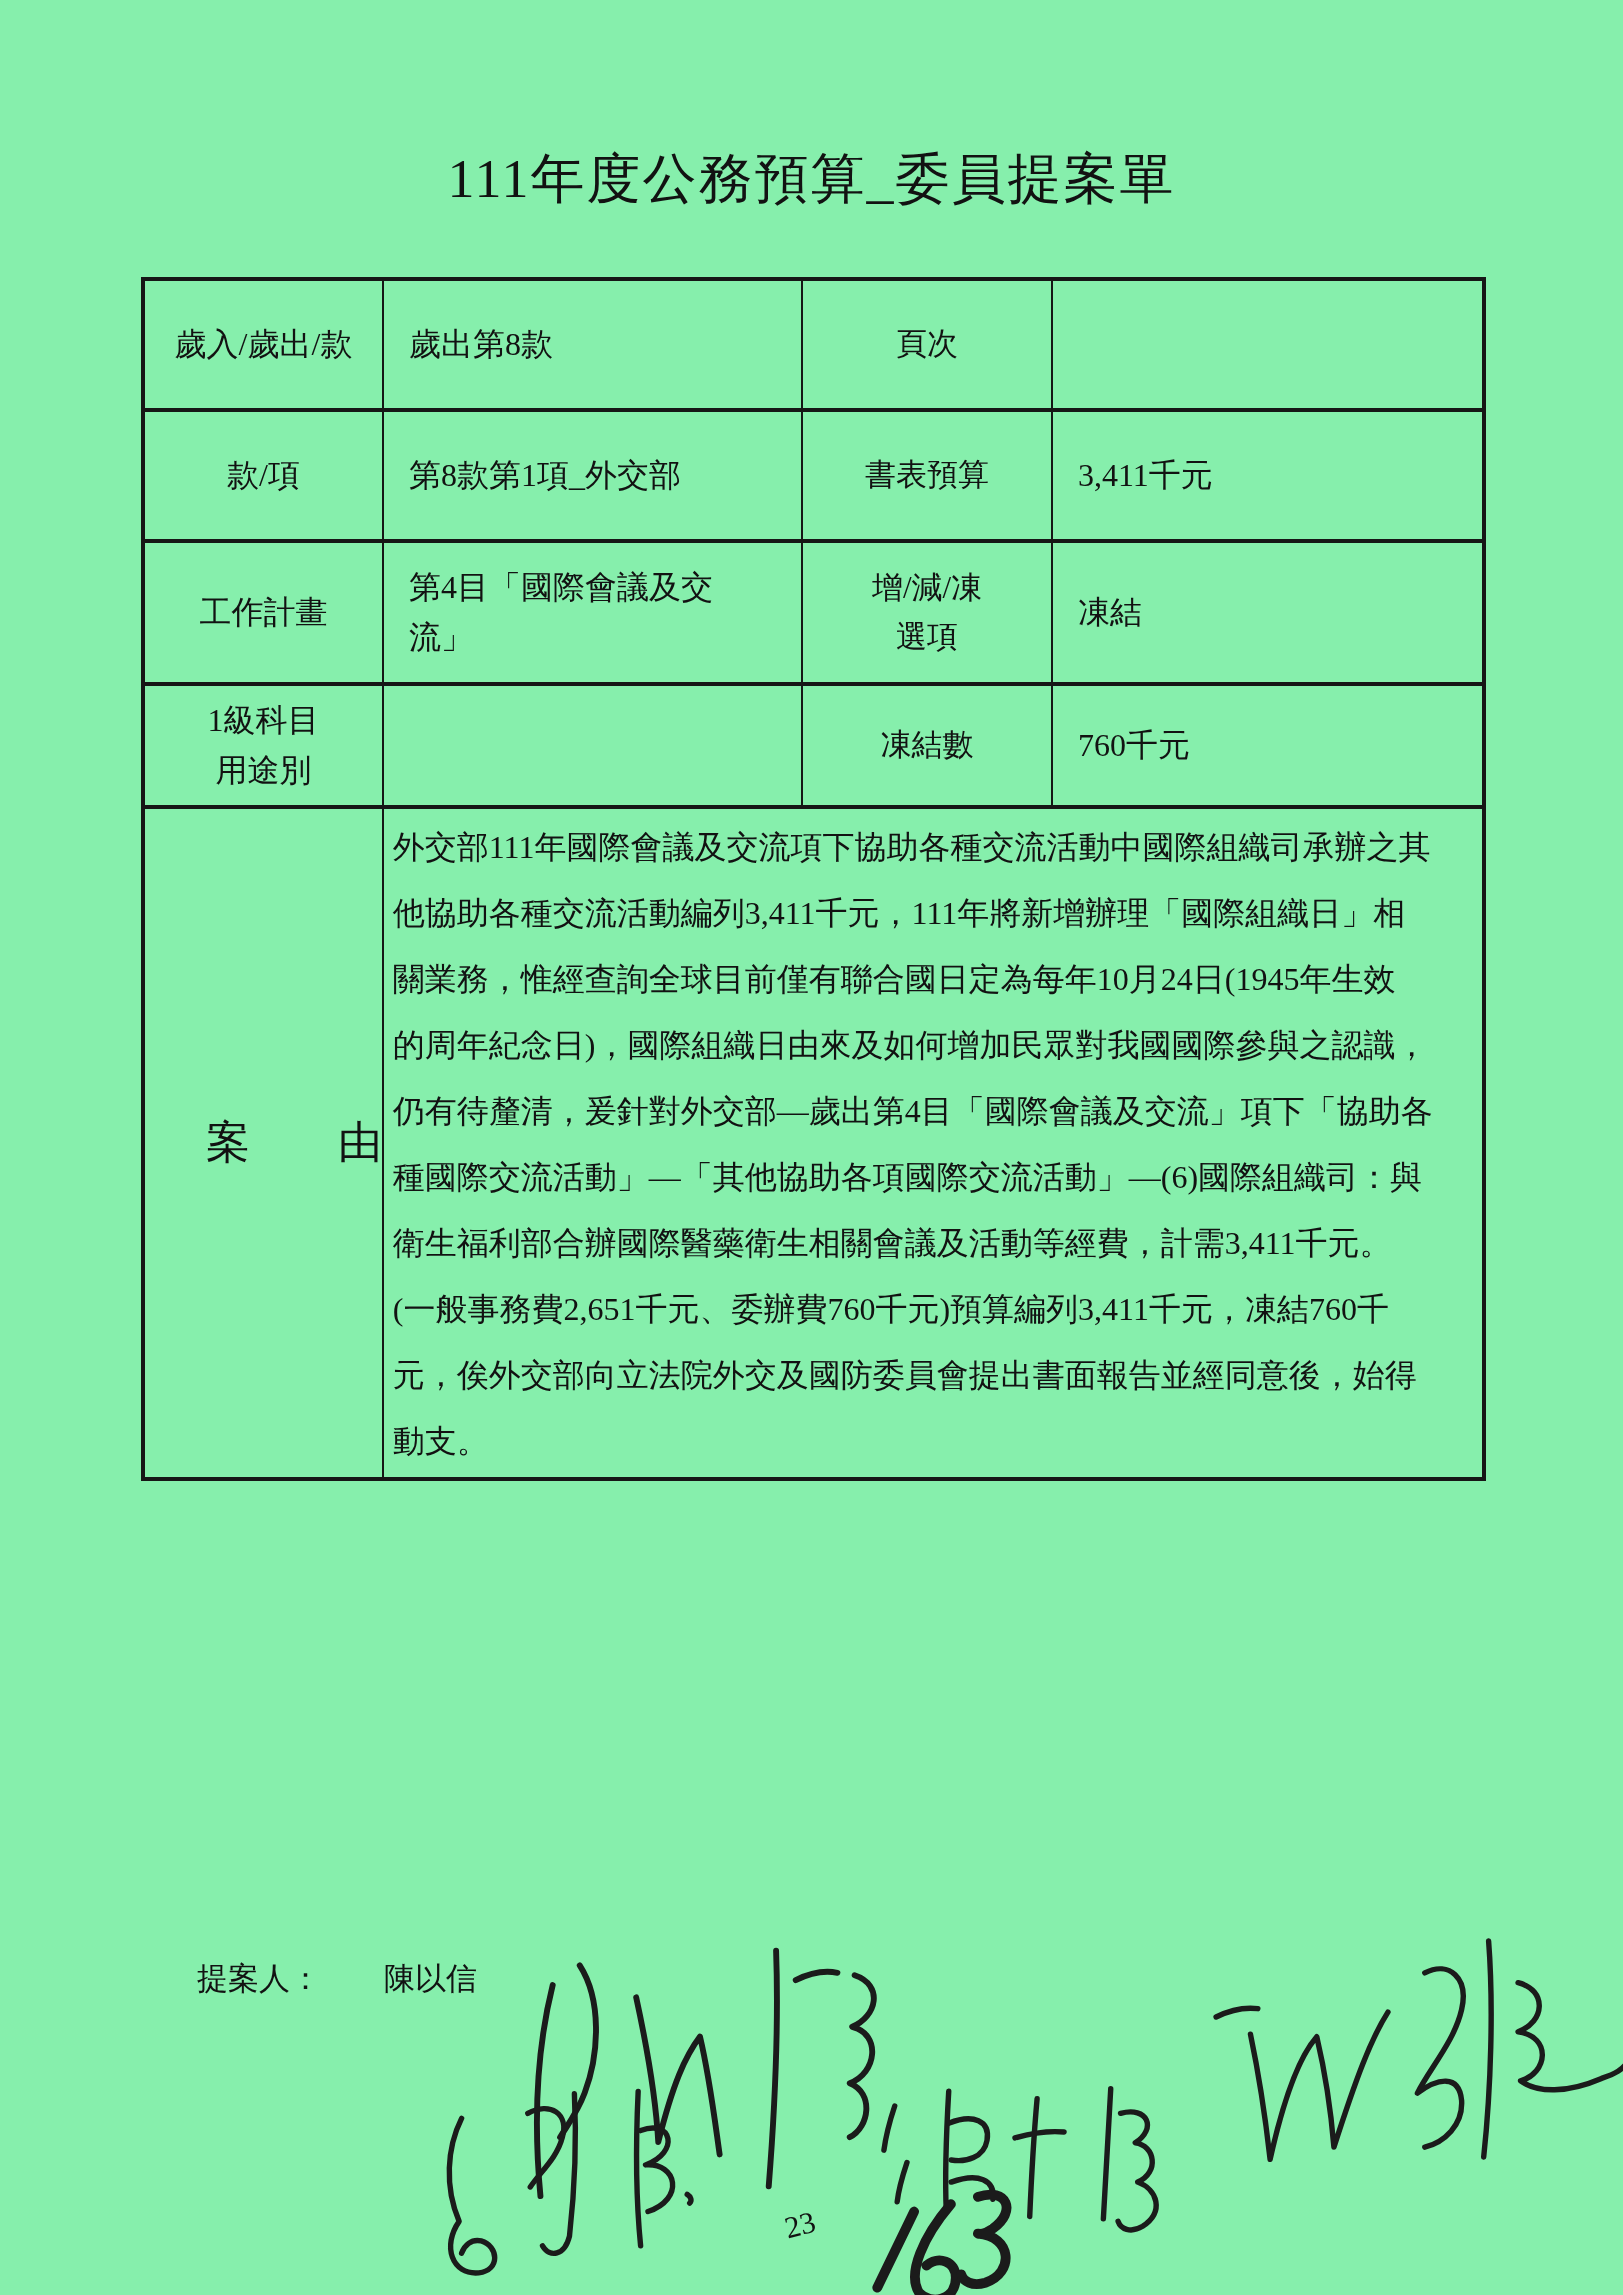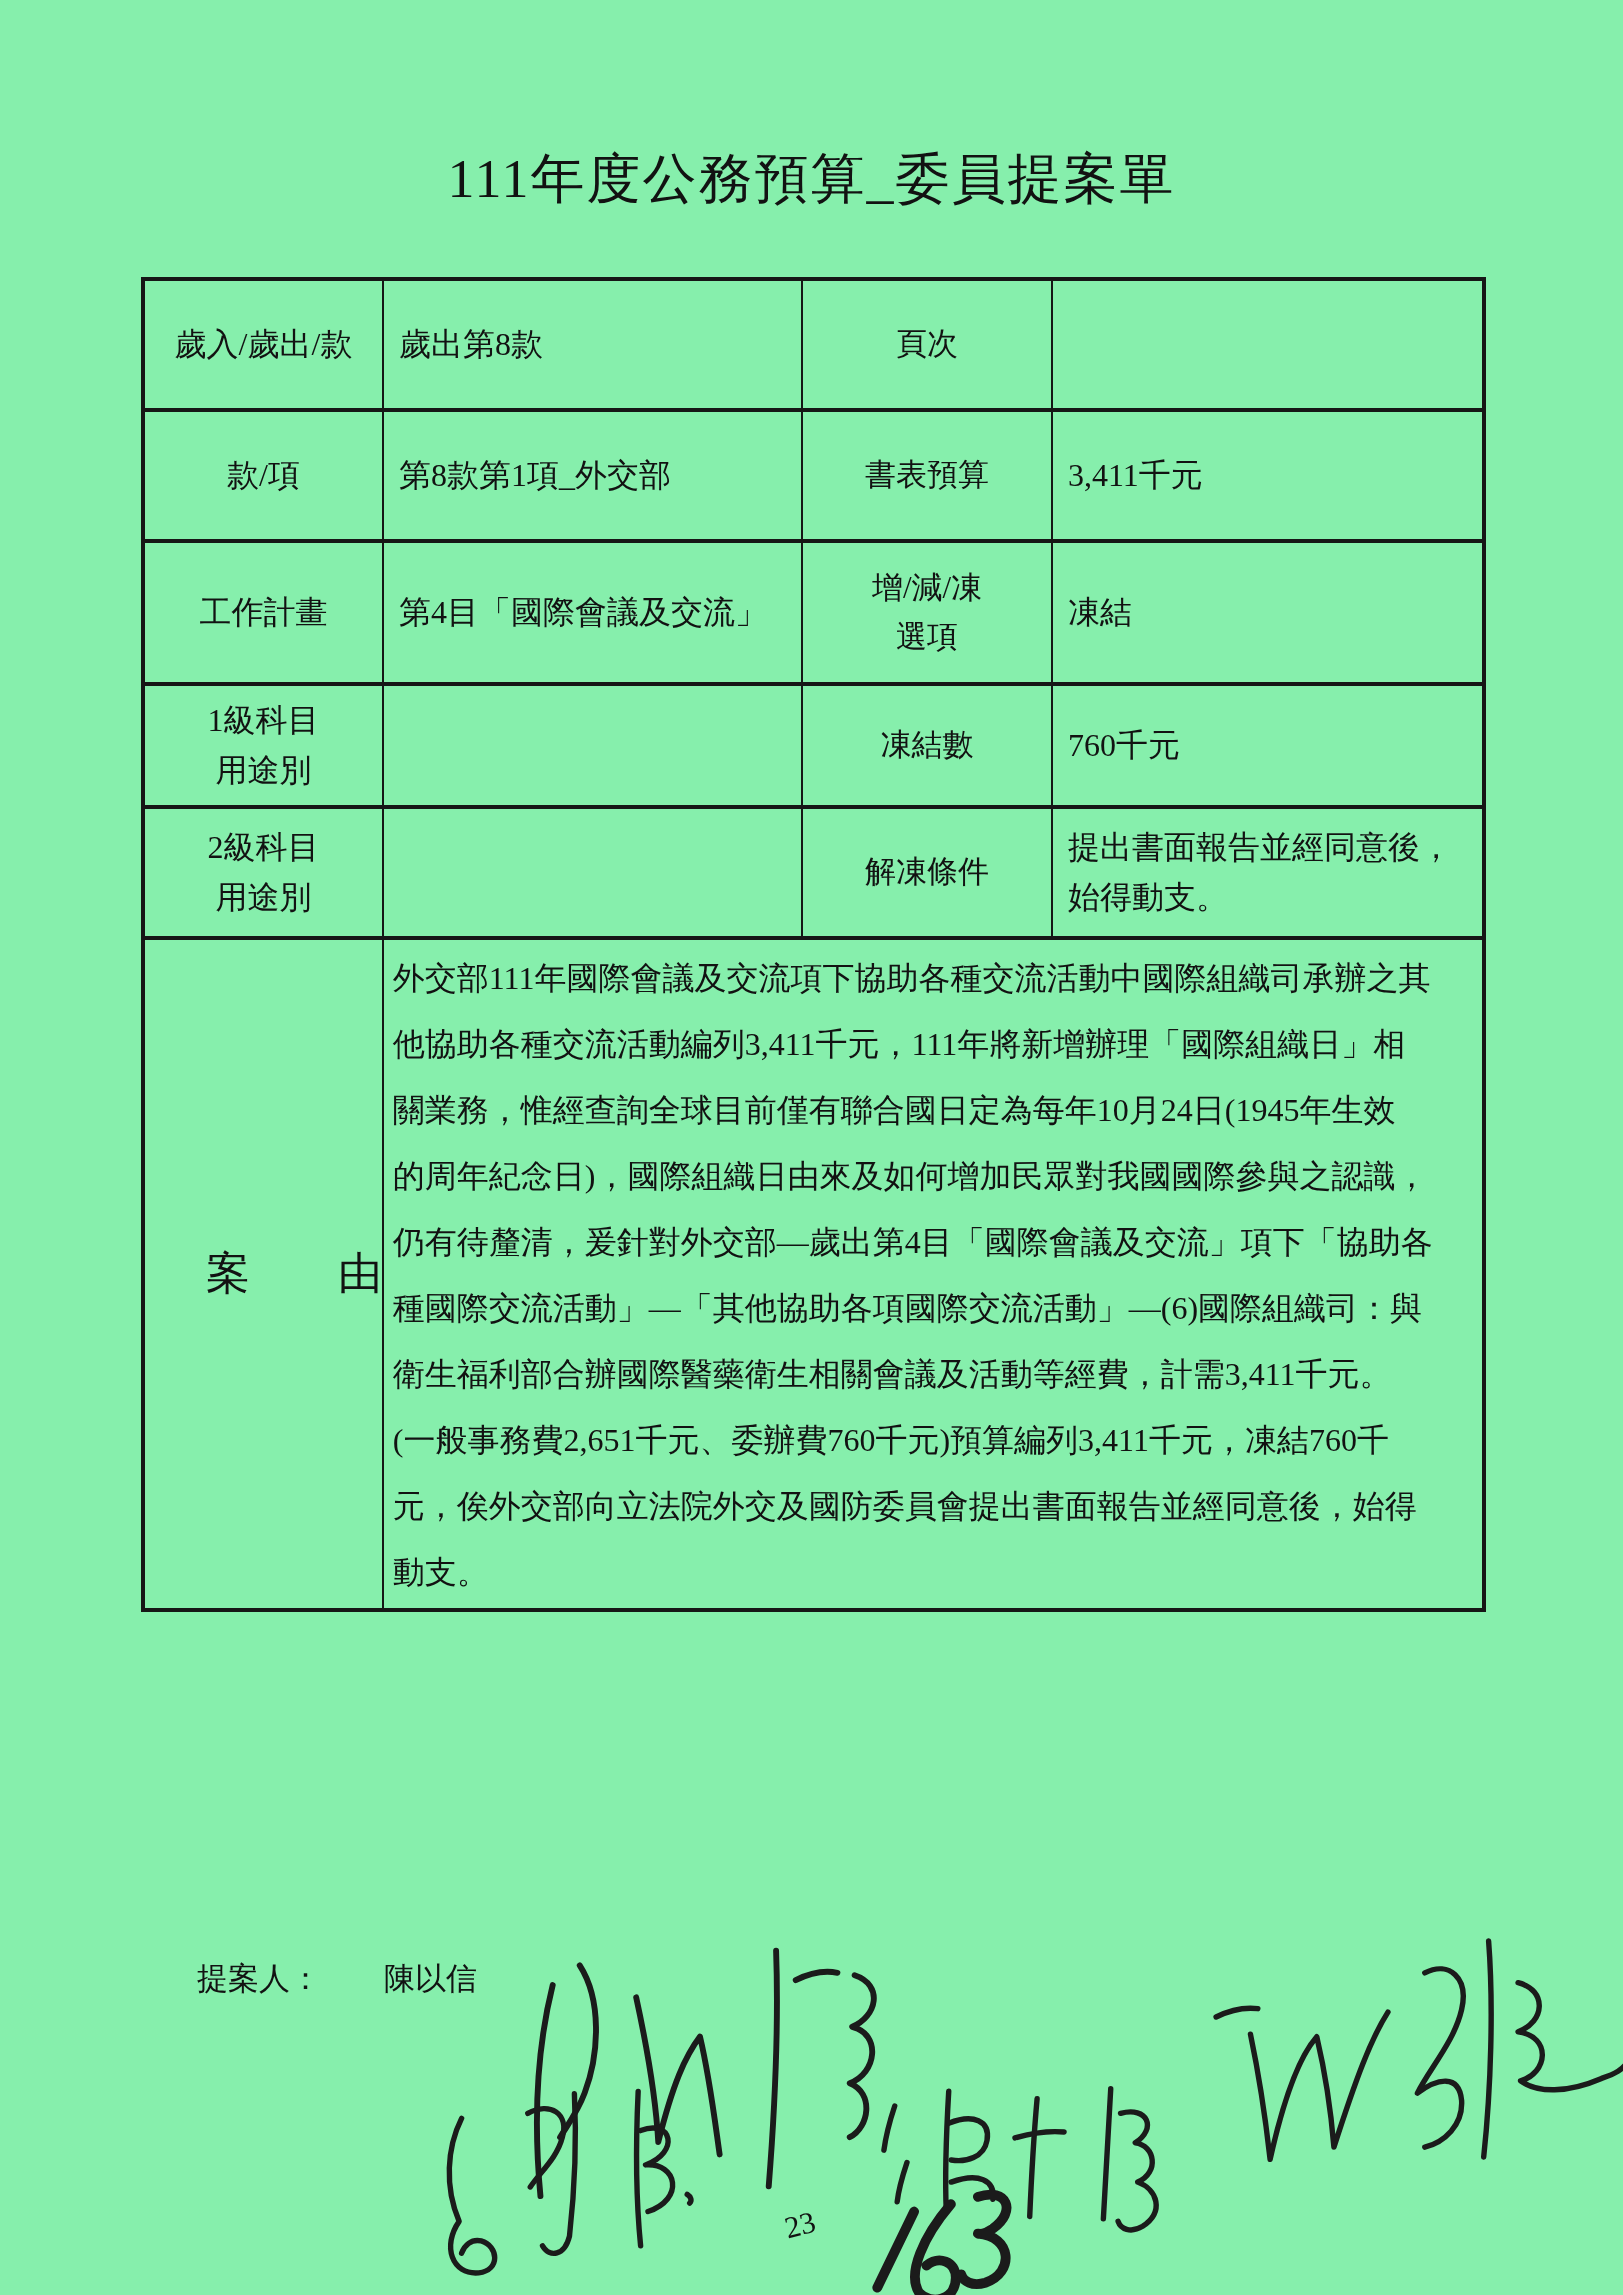--- a/index.html
+++ b/index.html
@@ -19,21 +19,21 @@
     border-collapse:collapse; table-layout:fixed;
     border:4.9px solid #161616;
   }
   td {
     border:2.5px solid #161616; border-top-width:4.4px; border-bottom-width:4.4px;
     vertical-align:middle; font-size:32px; line-height:1.55;
     white-space:pre-line; overflow:hidden; color:#121212;
   }
   td.lab  { text-align:center; font-size:32px; }
   td.lab3 { text-align:center; font-size:31px; }
-  td.val  { text-align:left; padding:0 15px;font-family:Liberation Serif, serif; }
+  td.val  { text-align:left; padding:0 25px;font-family:Liberation Serif, serif; }
   td.case-label { text-align:right; font-size:44px; }
   td.case-text {
     vertical-align:top; padding:4.9px 8.8px 0 8.8px;
     line-height:66px; font-size:32px;
   }
   .footer-line {
     position:absolute; left:197px; top:1958px;
     display:flex; gap:63px; font-size:31px; align-items:center;
   }
   .pagenum {
@@ -79,28 +79,20 @@
       <td class="lab3">增/減/凍
 選項</td>
       <td class="val">凍結</td>
     </tr>
     <tr style="height:123px">
       <td class="lab">1級科目
 用途別</td>
       <td class="val"></td>
       <td class="lab3">凍結數</td>
       <td class="val">760千元</td>
-    </tr>
-    <tr style="height:131px">
-      <td class="lab">2級科目
-用途別</td>
-      <td class="val"></td>
-      <td class="lab3">解凍條件</td>
-      <td class="val">提出書面報告並經同意後，
-始得動支。</td>
     </tr>
     <tr style="height:672px">
       <td class="case-label">案　　由</td>
       <td class="case-text" colspan="3">外交部111年國際會議及交流項下協助各種交流活動中國際組織司承辦之其
 他協助各種交流活動編列3,411千元，111年將新增辦理「國際組織日」相
 關業務，惟經查詢全球目前僅有聯合國日定為每年10月24日(1945年生效
 的周年紀念日)，國際組織日由來及如何增加民眾對我國國際參與之認識，
 仍有待釐清，爰針對外交部—歲出第4目「國際會議及交流」項下「協助各
 種國際交流活動」—「其他協助各項國際交流活動」—(6)國際組織司：與
 衛生福利部合辦國際醫藥衛生相關會議及活動等經費，計需3,411千元。

